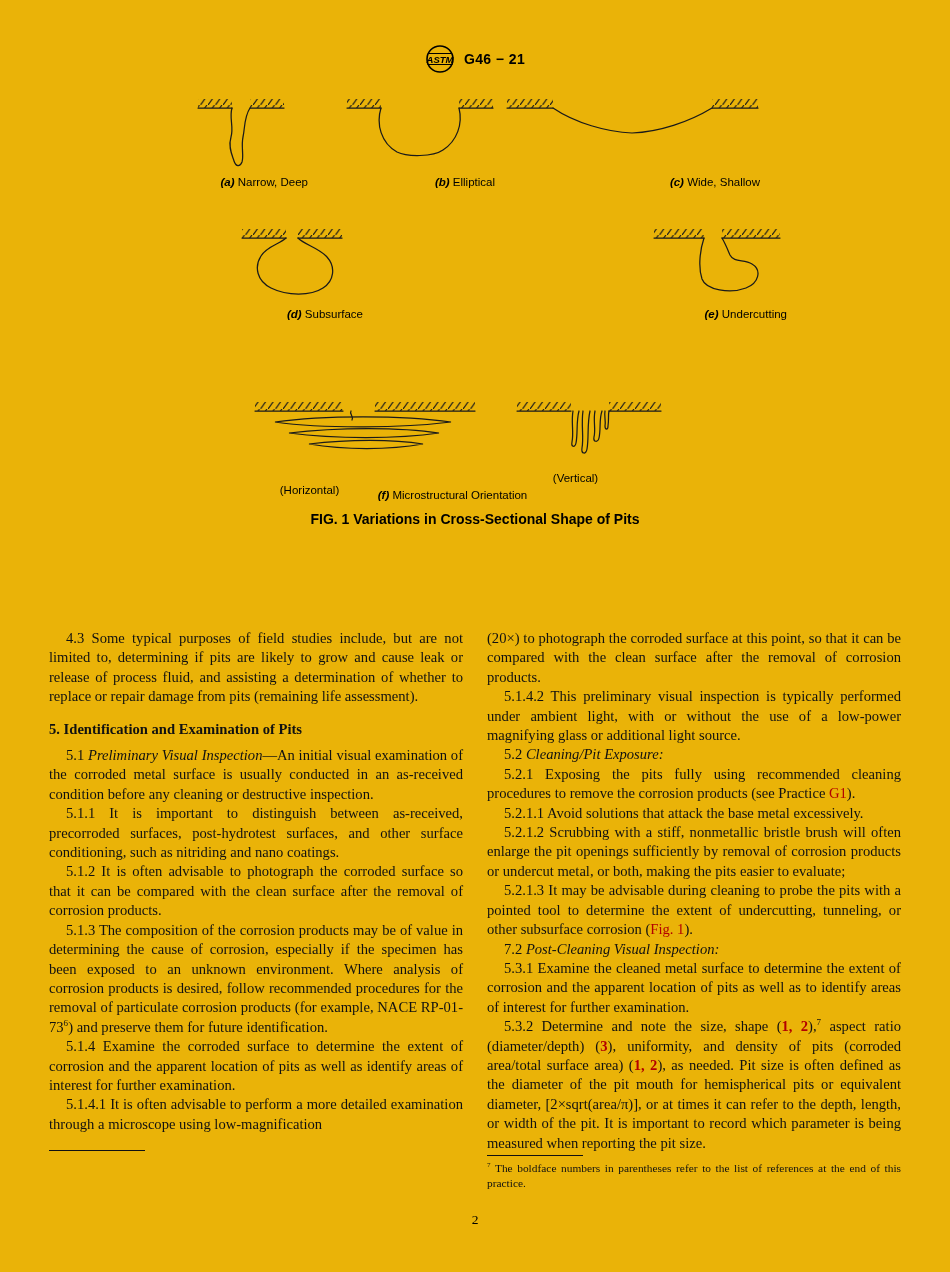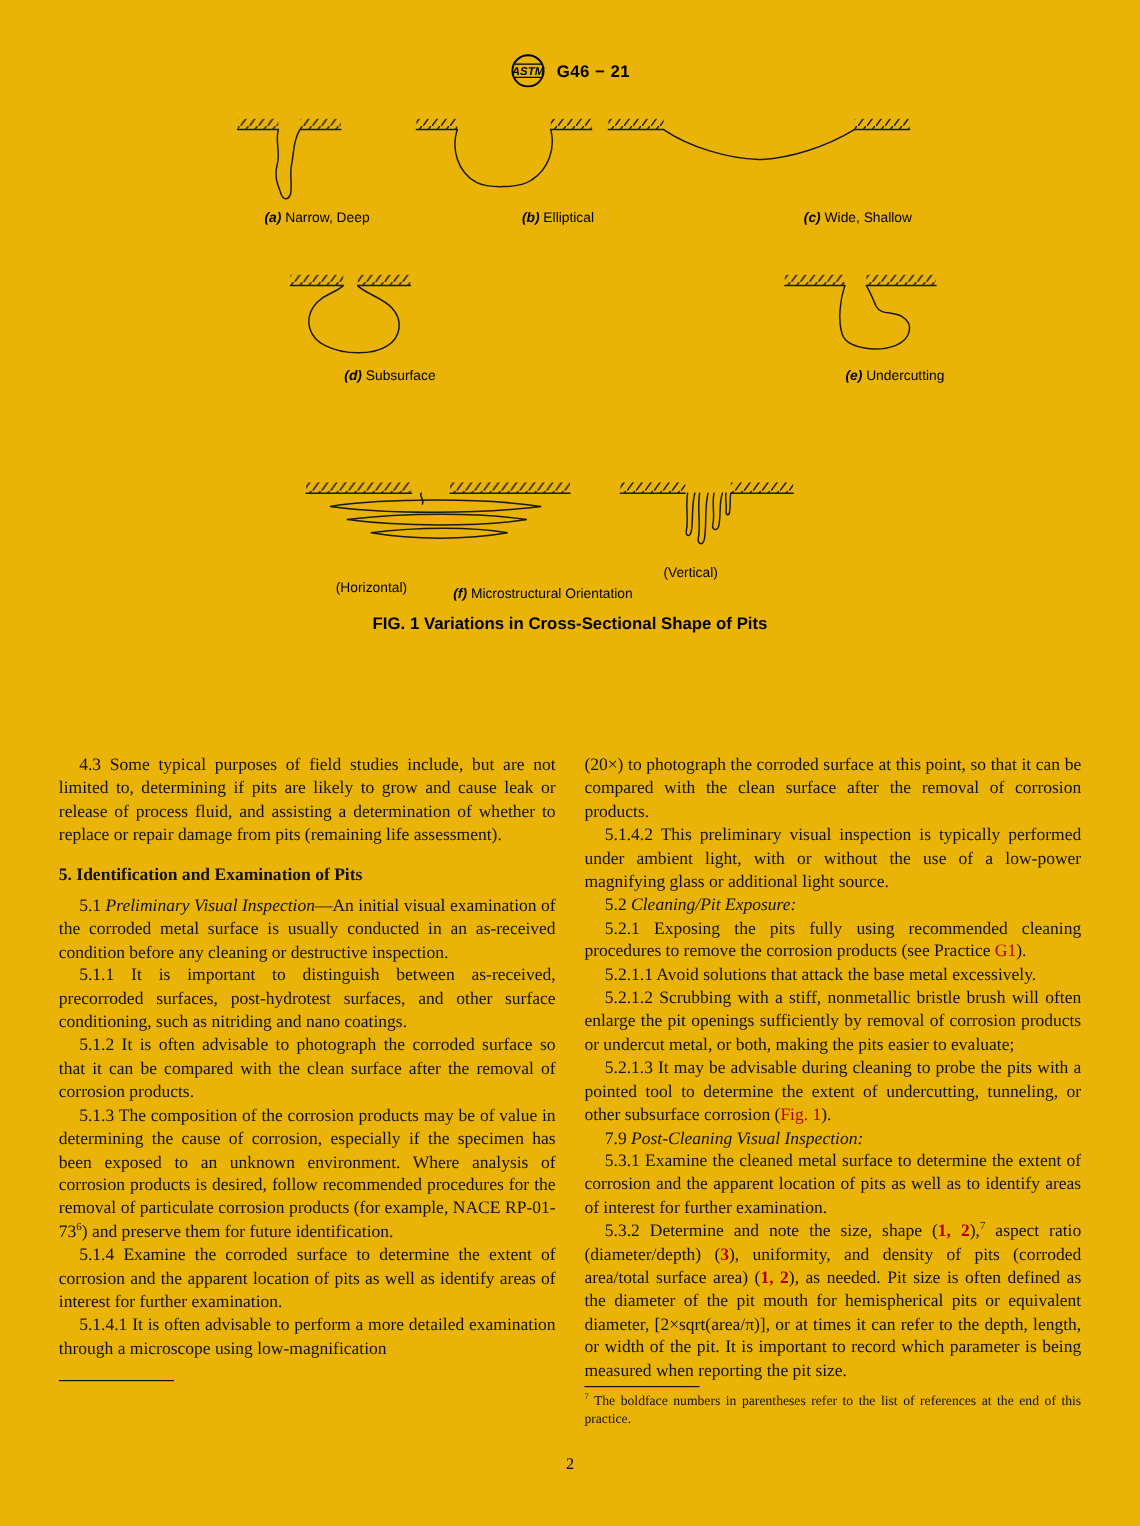--- a/index.html
+++ b/index.html
@@ -192,21 +192,21 @@
         <p class="para indent"><span>5.1.4.1 It is often advisable to perform a more detailed examination through a microscope using low-magnification</span></p>
       </div>
     <div class="col col-right">
         <p class="para noindent"><span>(20×) to photograph the corroded surface at this point, so that it can be compared with the clean surface after the removal of corrosion products.</span></p>
         <p class="para indent"><span>5.1.4.2 This preliminary visual inspection is typically performed under ambient light, with or without the use of a low-power magnifying glass or additional light source.</span></p>
         <p class="para indent"><span>5.2 </span><span class="i">Cleaning/Pit Exposure:</span></p>
         <p class="para indent"><span>5.2.1 Exposing the pits fully using recommended cleaning procedures to remove the corrosion products (see Practice </span><span class="ref">G1</span><span>).</span></p>
         <p class="para indent"><span>5.2.1.1 Avoid solutions that attack the base metal excessively.</span></p>
         <p class="para indent"><span>5.2.1.2 Scrubbing with a stiff, nonmetallic bristle brush will often enlarge the pit openings sufficiently by removal of corrosion products or undercut metal, or both, making the pits easier to evaluate;</span></p>
         <p class="para indent"><span>5.2.1.3 It may be advisable during cleaning to probe the pits with a pointed tool to determine the extent of undercutting, tunneling, or other subsurface corrosion (</span><span class="ref">Fig. 1</span><span>).</span></p>
-        <p class="para indent"><span>7.9 </span><span class="i">Post-Cleaning Visual Inspection:</span></p>
+        <p class="para indent"><span>7.2 </span><span class="i">Post-Cleaning Visual Inspection:</span></p>
         <p class="para indent"><span>5.3.1 Examine the cleaned metal surface to determine the extent of corrosion and the apparent location of pits as well as to identify areas of interest for further examination.</span></p>
         <p class="para indent"><span>5.3.2 Determine and note the size, shape (</span><span class="refb">1, 2</span><span>),</span><sup>7</sup><span> aspect ratio (diameter/depth) (</span><span class="refb">3</span><span>), uniformity, and density of pits (corroded area/total surface area) (</span><span class="refb">1, 2</span><span>), as needed. Pit size is often defined as the diameter of the pit mouth for hemispherical pits or equivalent diameter, [2×sqrt(area/π)], or at times it can refer to the depth, length, or width of the pit. It is important to record which parameter is being measured when reporting the pit size.</span></p>
       </div>
   </section>
 
   <div class="footnote footnote-left">
     <div class="fn-rule"></div>
   </div>
   <div class="footnote footnote-right">
     <div class="fn-rule"></div>

